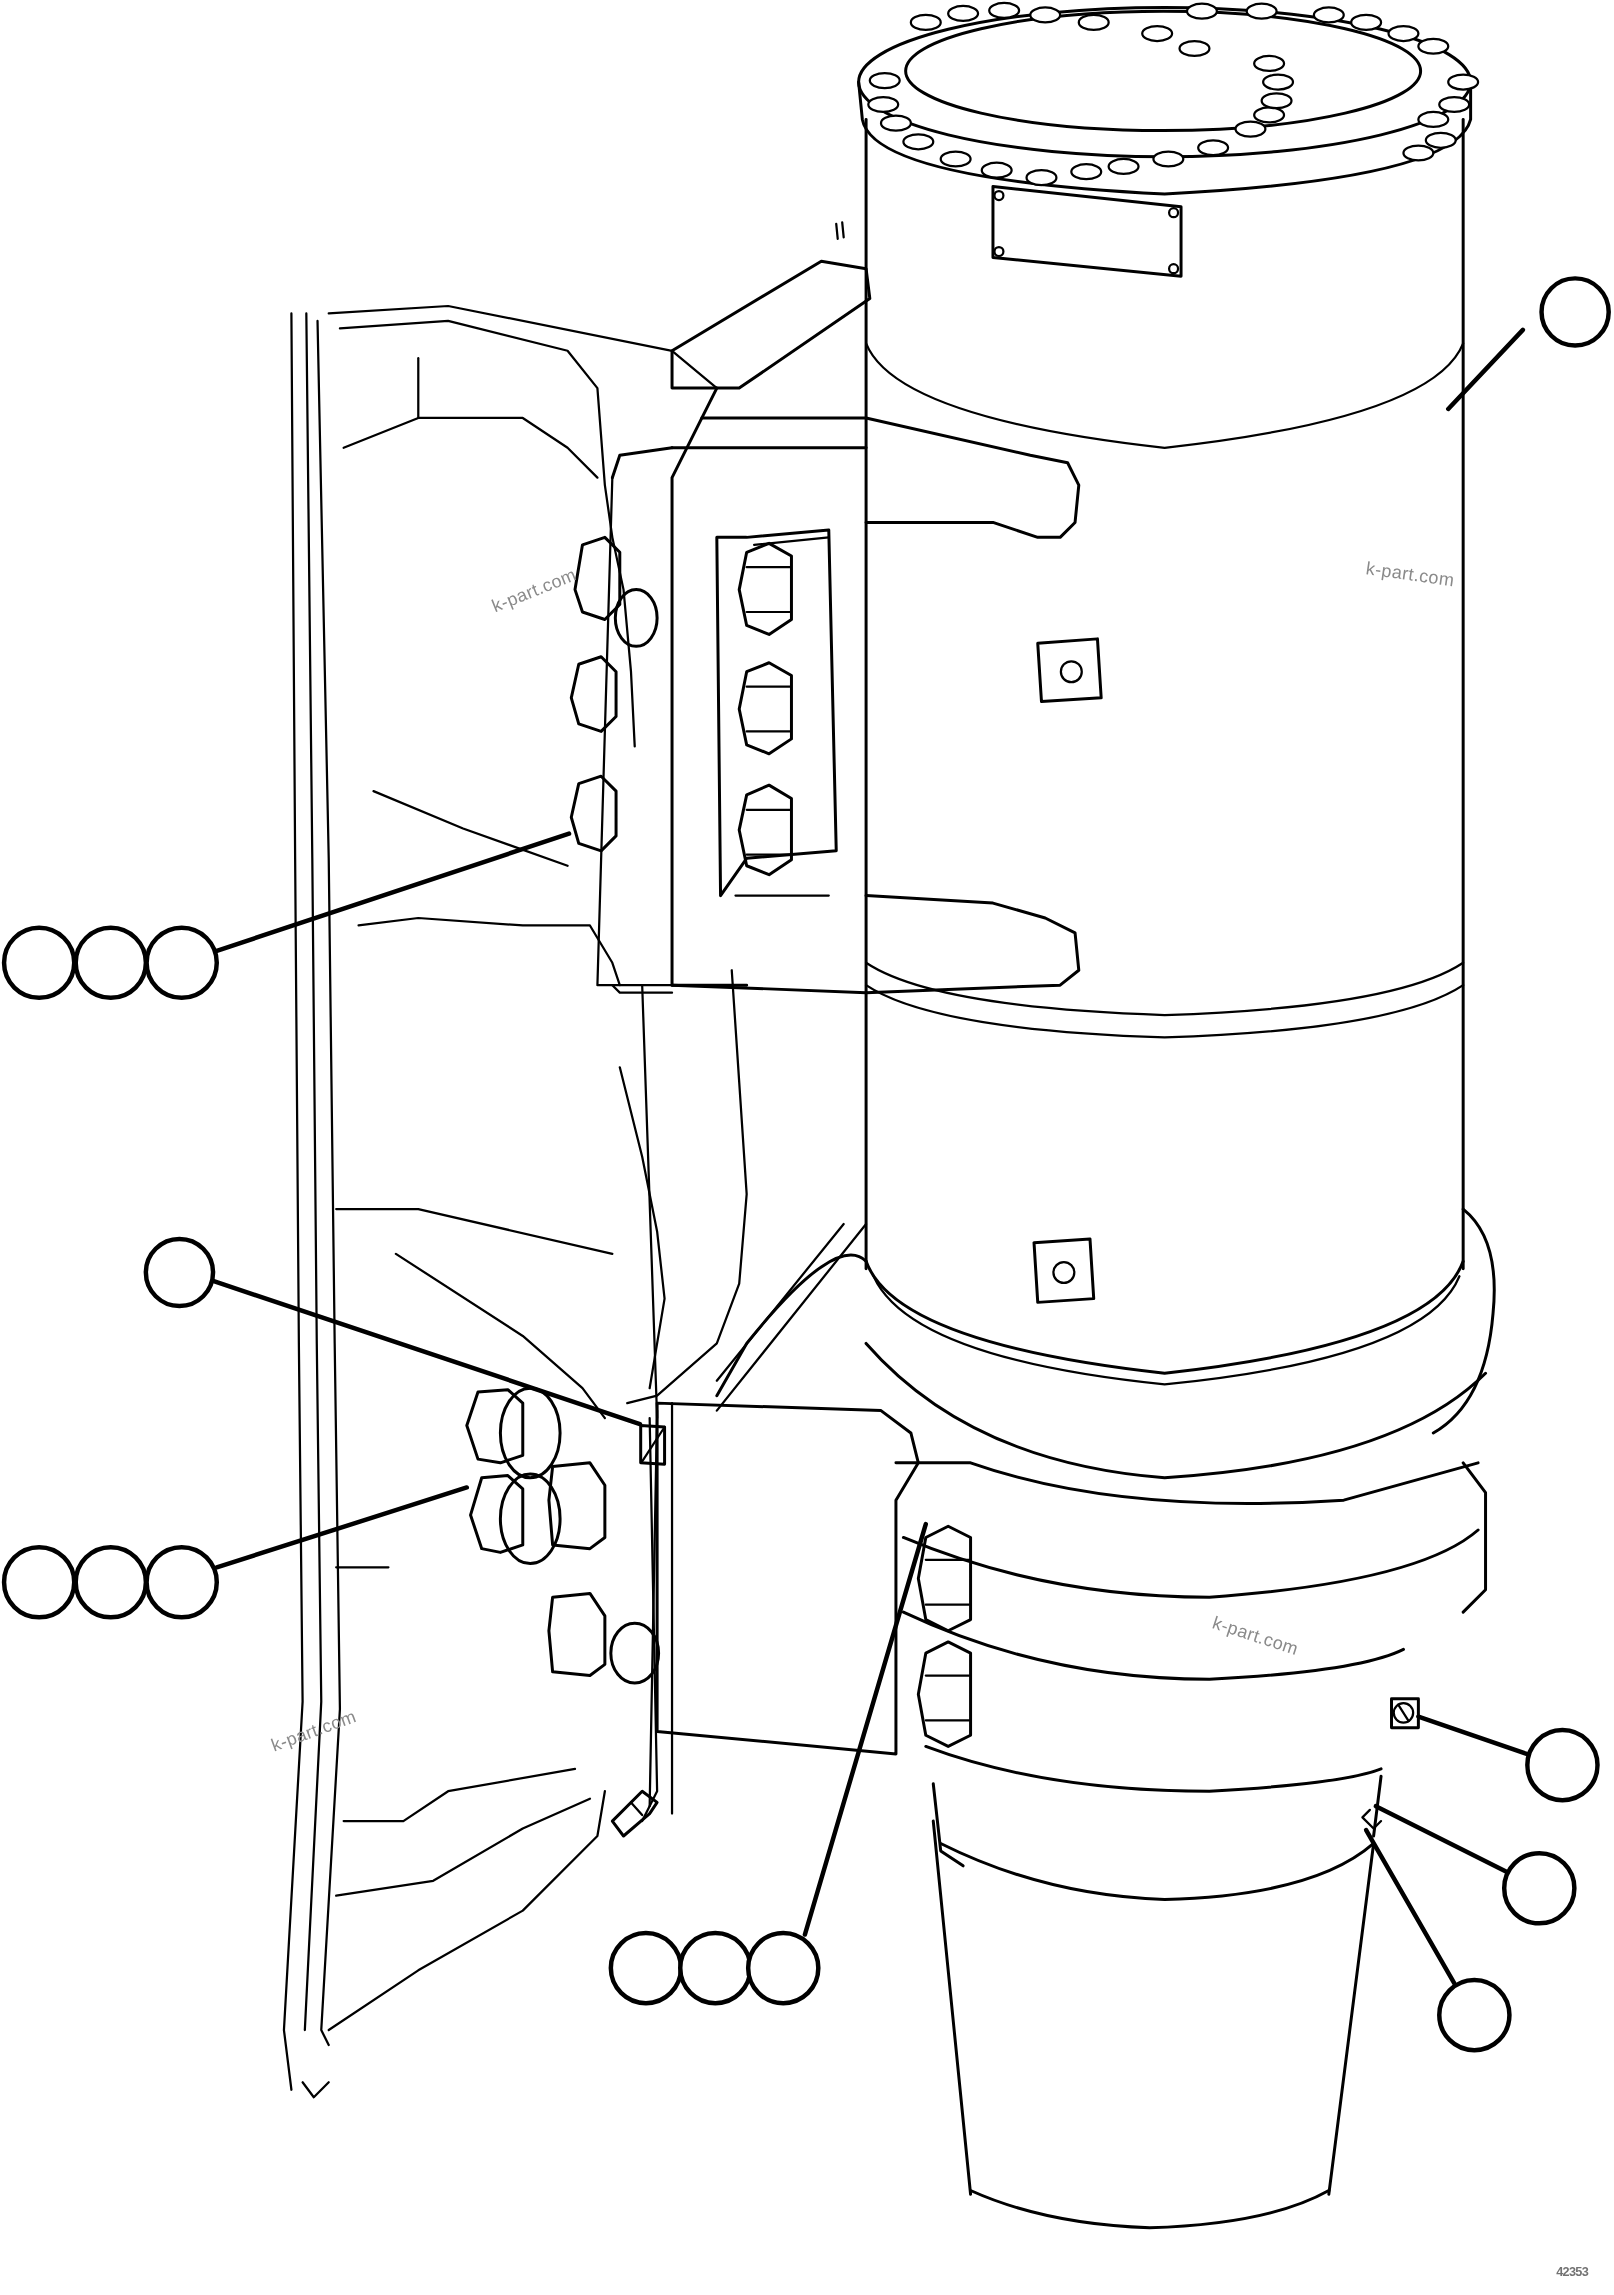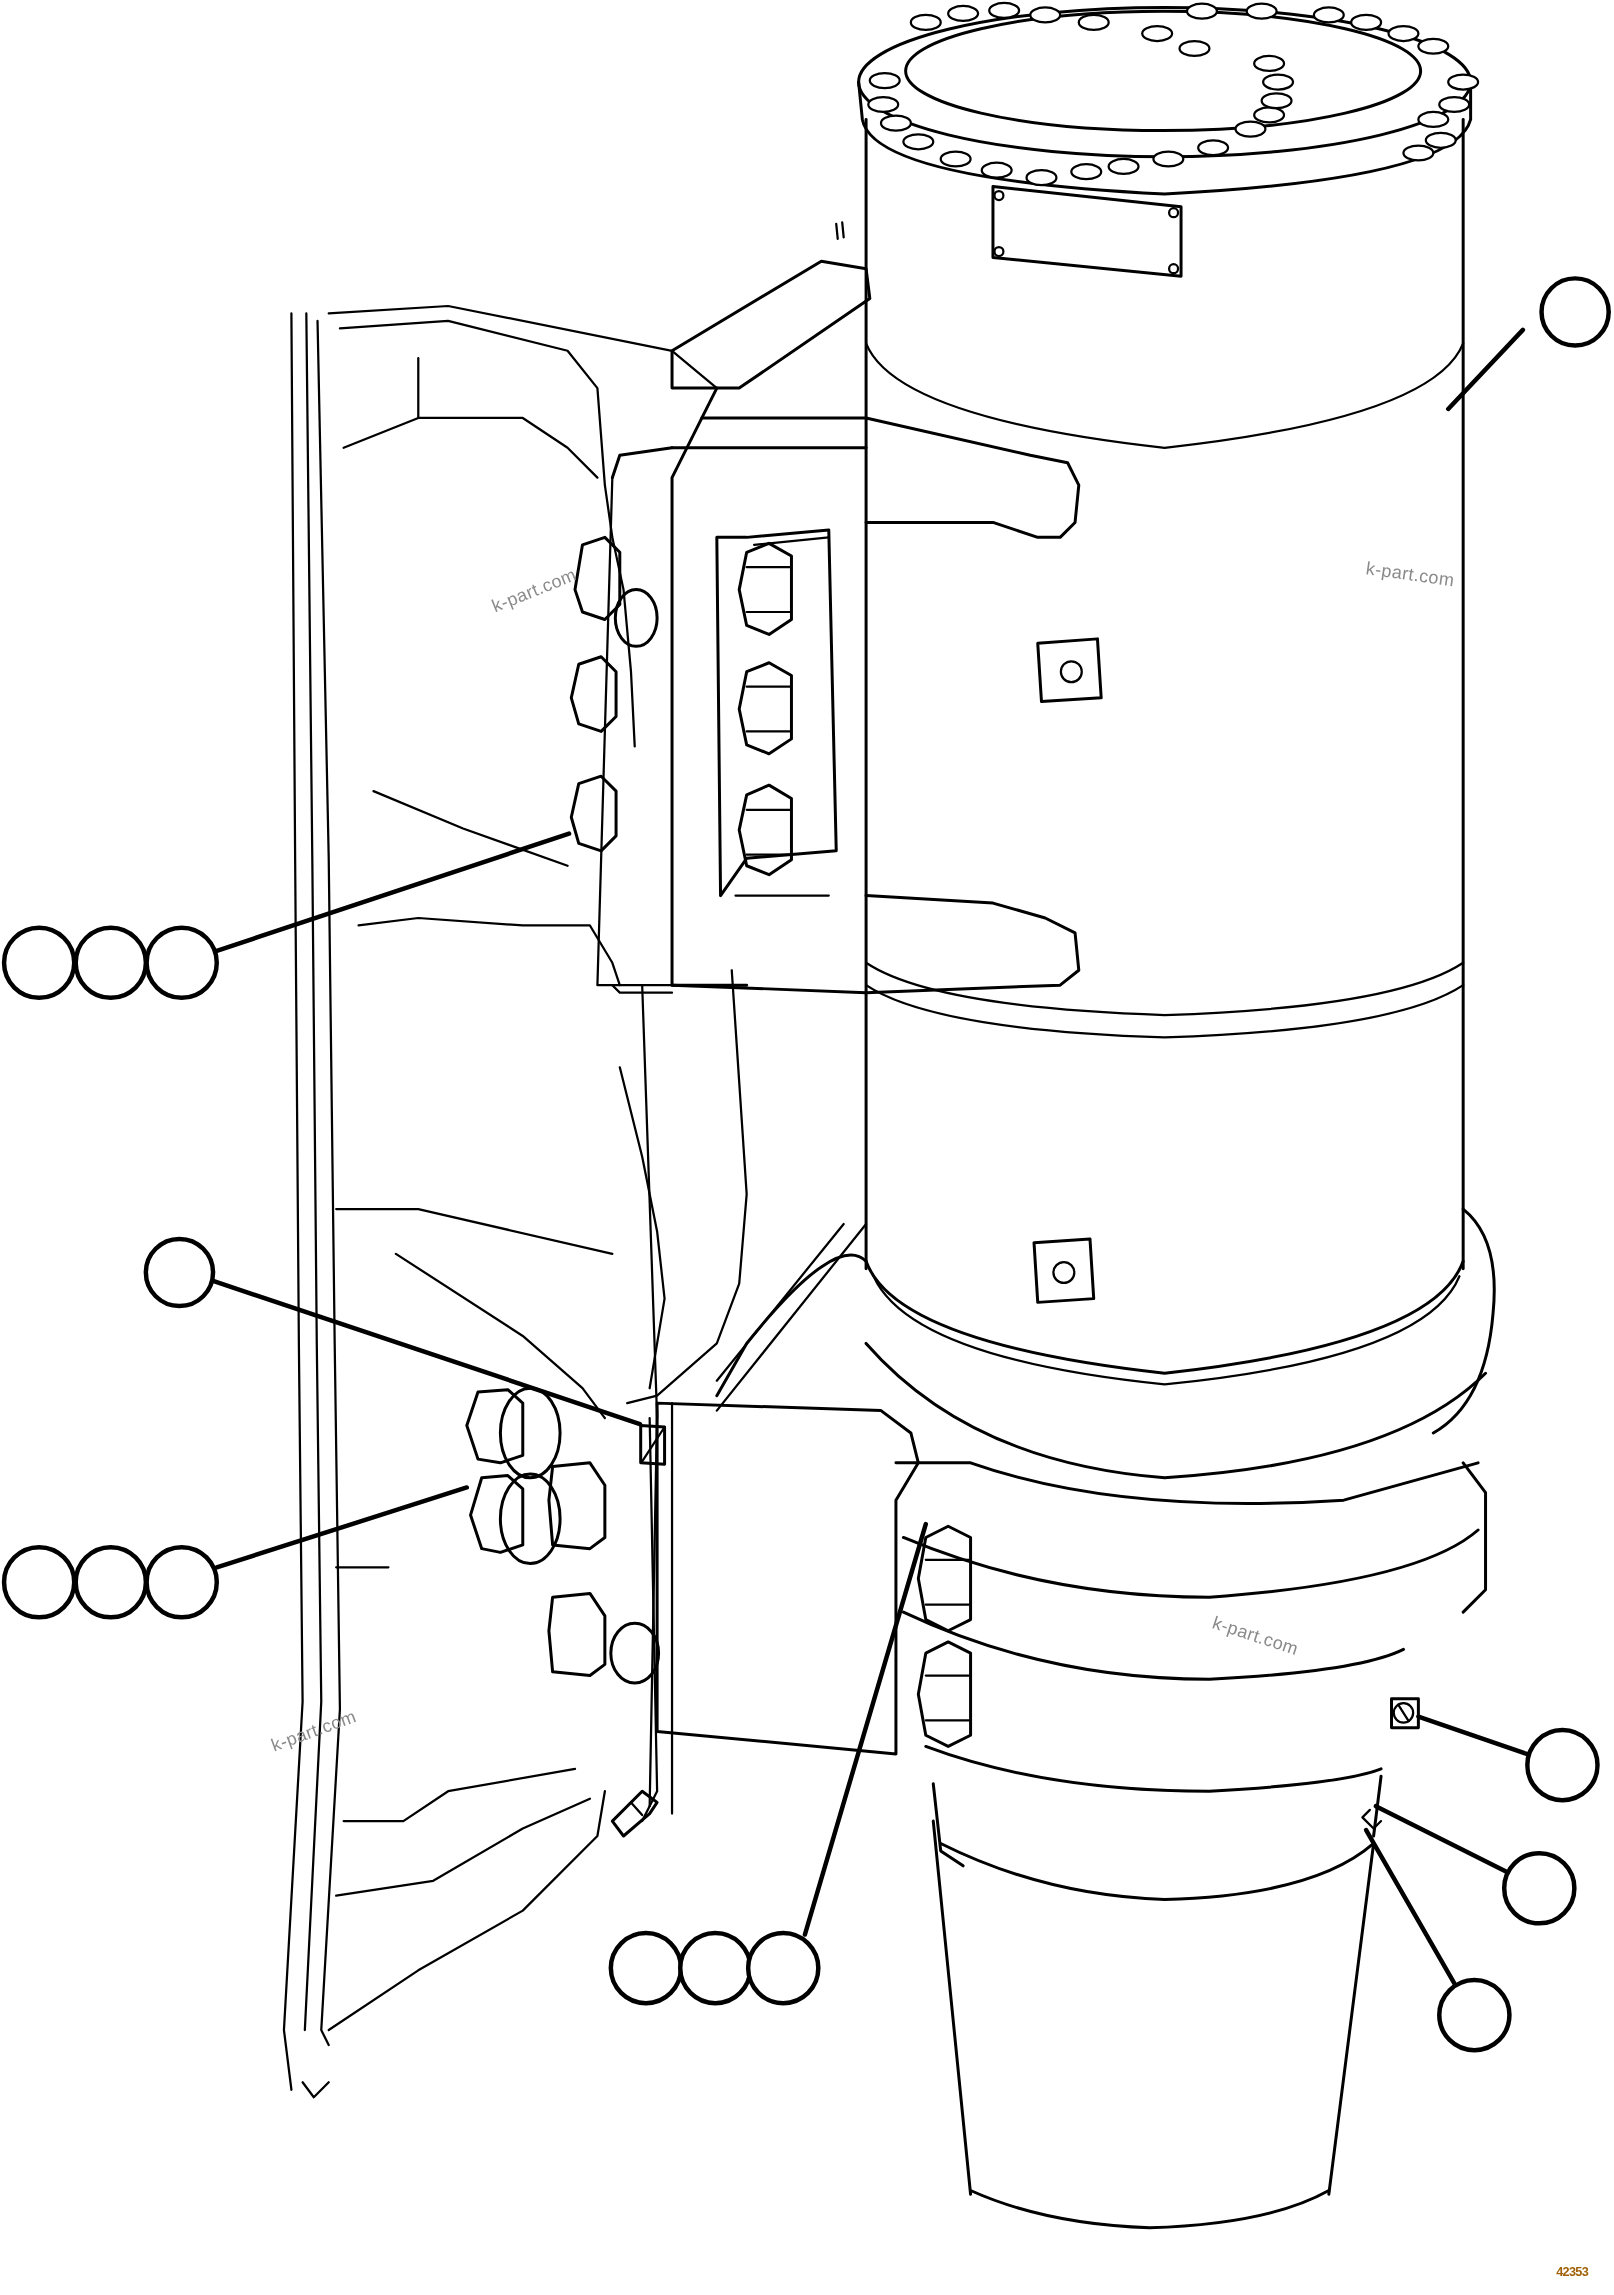--- a/index.html
+++ b/index.html
@@ -7,21 +7,21 @@
          font-family: "Liberation Sans", sans-serif; }
   #diagram { position: absolute; left: 0; top: 0; width: 1615px; height: 2295px; }
   .ln { fill: none; stroke: #000; stroke-width: 3; stroke-linecap: round; stroke-linejoin: round; }
   .ln2 { fill: none; stroke: #000; stroke-width: 4; stroke-linecap: round; stroke-linejoin: round; }
   .leader { fill: none; stroke: #000; stroke-width: 6; stroke-linecap: round; }
   .callout { fill: #fff; stroke: #000; stroke-width: 6; cursor: pointer; }
   .hole { fill: #fff; stroke: #000; stroke-width: 3; }
   .wm { position: absolute; color: #8a8a8a; font-size: 18px; white-space: nowrap;
         transform-origin: left center; letter-spacing: 0.4px; }
   .pageno { position: absolute; right: 27px; bottom: 16.4px; font-size: 12.7px; font-weight: bold;
-            color: #a16207; letter-spacing: -0.7px; }
+            color: #737373; letter-spacing: -0.7px; }
 </style>
 </head>
 <body>
 
 <svg id="diagram" viewBox="0 0 2163 3075" xmlns="http://www.w3.org/2000/svg">
 
   <g>
     <path class="ln" d="M390 420 L395 1150 L400 1800 L405 2280 L380 2720 L390 2800"></path>
     <path class="ln" d="M410 420 L418 1150 L424 1800 L430 2280 L408 2720"></path>
     <path class="ln" d="M425 430 L440 1150 L448 1800 L455 2290 L430 2720 L440 2740"></path>

